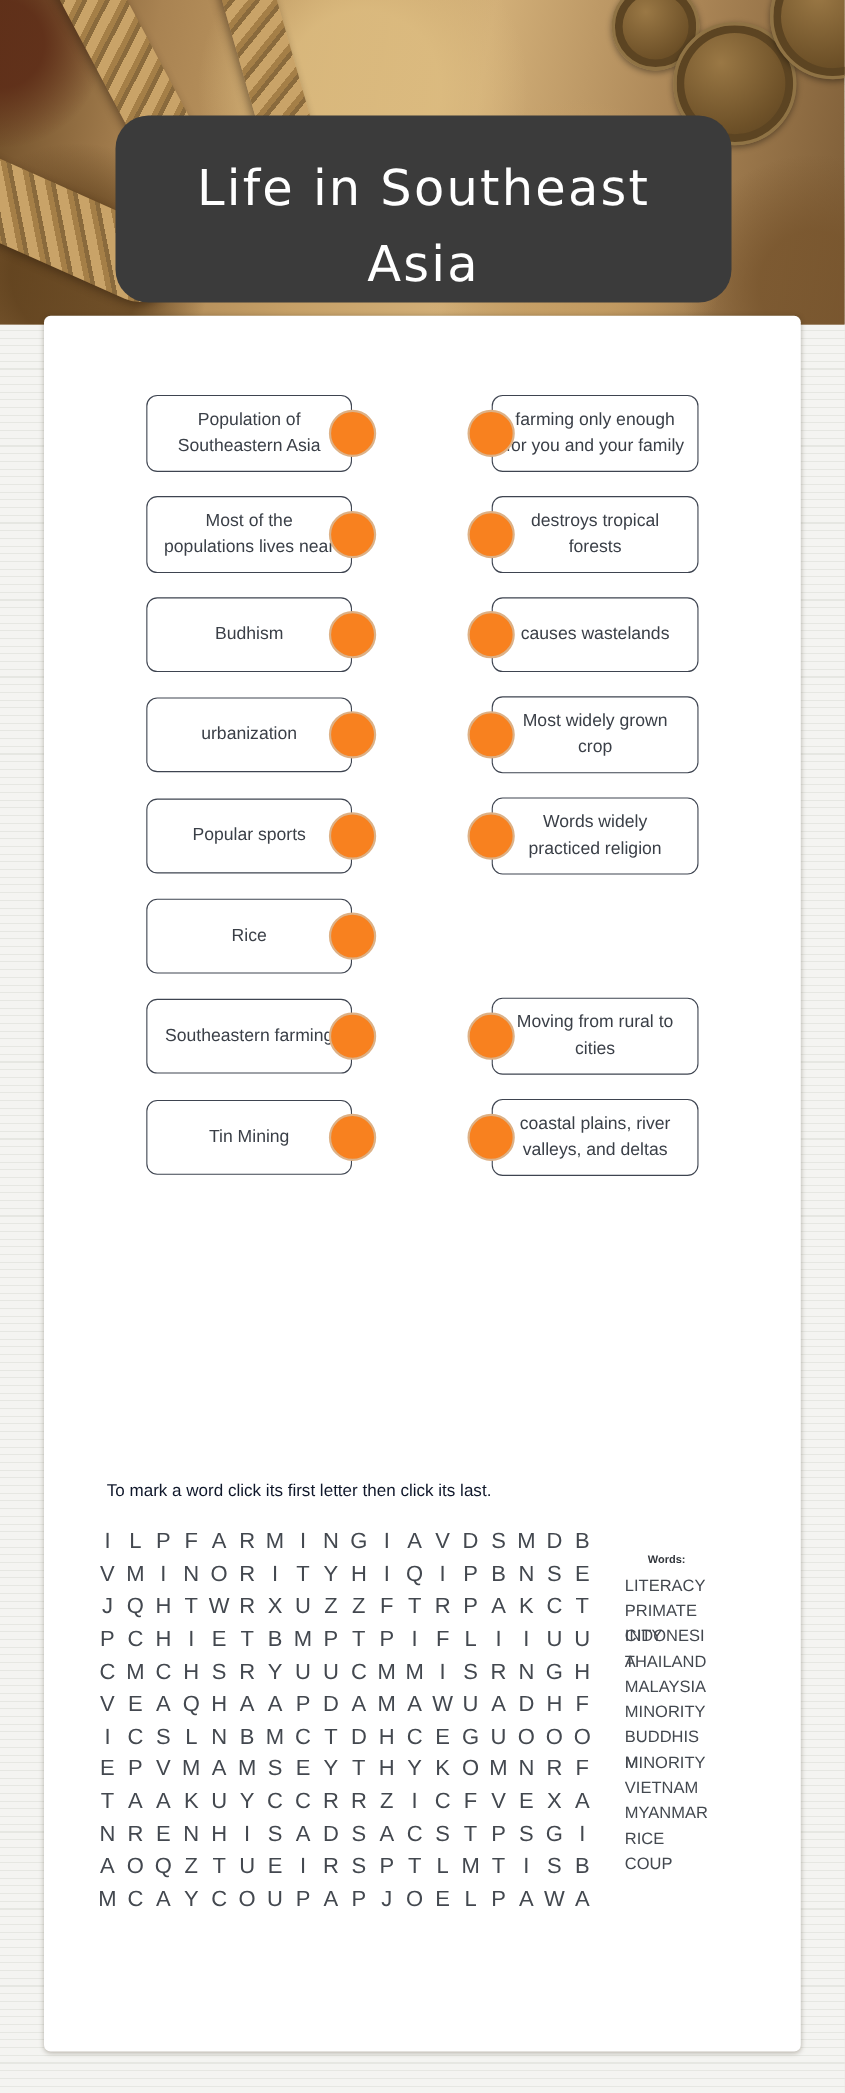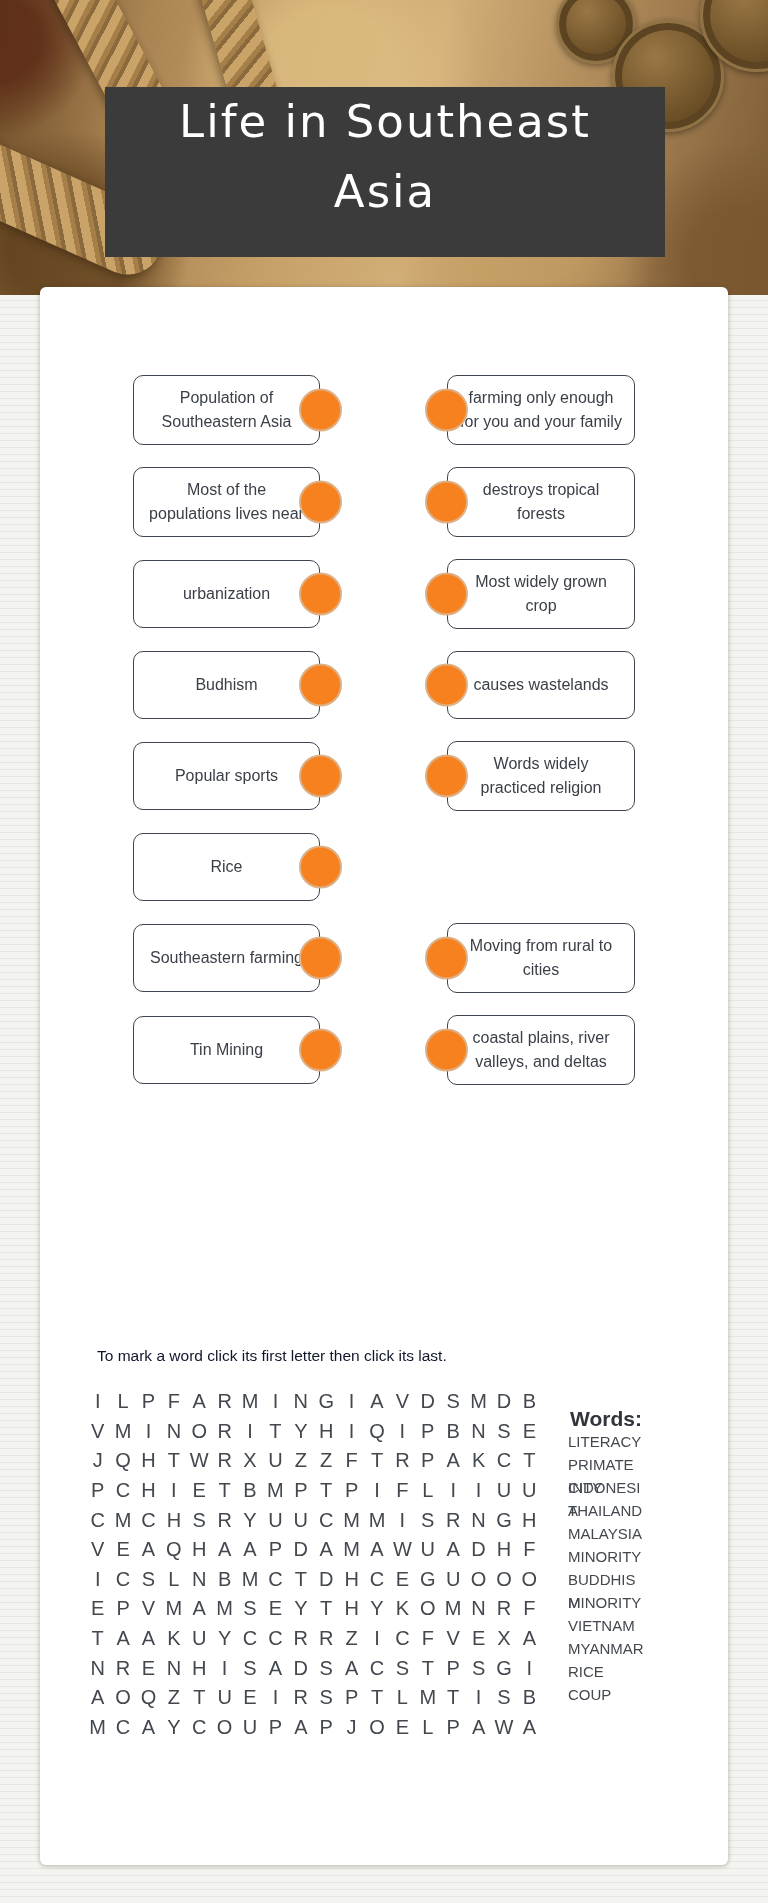--- a/index.html
+++ b/index.html
@@ -22,49 +22,49 @@
   .rope.r1{left:-40px;top:20px;width:300px;height:54px;transform:rotate(62deg);}
   .rope.r2{left:60px;top:-30px;width:330px;height:48px;transform:rotate(74deg);}
   .rope.r3{left:-70px;top:170px;width:240px;height:70px;transform:rotate(24deg);}
   .coin{position:absolute;border-radius:50%;
     background:radial-gradient(circle at 38% 32%,#9a7845,#6e5128 62%,#523c1d 100%);
     border:3px solid #8f7345;box-shadow:inset 0 0 0 7px #5c4422,0 2px 6px rgba(0,0,0,.4);}
   .coin.c1{left:556px;top:-16px;width:74px;height:74px;}
   .coin.c2{left:612px;top:20px;width:106px;height:106px;}
   .coin.c3{left:700px;top:-42px;width:108px;height:108px;}
   
-  .title-box{position:absolute;left:105px;top:87px;width:560px;height:170px;background:#3b3b3b;
-    display:flex;align-items:flex-start;justify-content:center;}
+  .title-box{position:absolute;left:105px;top:105px;width:560px;height:170px;background:#3b3b3b;
+    display:flex;align-items:flex-end;justify-content:center;border-radius:30px;}
   .title-box h1{margin:0;padding:0 40px;color:#ffffff;font-size:45px;line-height:1.55;
     font-weight:400;text-align:center;letter-spacing:2px;font-family:"DejaVu Sans",sans-serif;}
   
   .card{position:absolute;left:40px;top:287px;width:688px;height:1578px;background:#ffffff;
     border-radius:6px;box-shadow:0 1px 5px rgba(60,50,30,.35);}
   
-  .match{position:absolute;left:93px;top:88px;width:502px;}
+  .match{position:absolute;left:93px;top:72px;width:502px;}
   .m-row{display:flex;align-items:center;margin-bottom:22px;}
   .m-cell{width:187px;flex:none;}
   .m-cell.m-right{width:188px;}
   .m-spacer{width:127px;flex:none;}
   .m-box{position:relative;box-sizing:border-box;width:100%;min-height:68px;
     border:1px solid #3e4450;border-radius:10px;background:#fff;
     display:flex;align-items:center;justify-content:center;text-align:center;
     padding:10px 12px;font-size:16px;color:#3a3f47;line-height:1.5;}
   .m-dot{position:absolute;width:43px;height:43px;border-radius:50%;background:#f8811f;
     border:2px solid #ddb186;top:50%;transform:translateY(-50%);box-sizing:border-box;cursor:pointer;}
   .m-left  .m-dot{right:-23px;}
   .m-right .m-dot{left:-23px;}
   
   .ws-instr{position:absolute;left:57px;top:1060px;margin:0;font-size:15.5px;color:#0f172a;}
   .ws-grid{position:absolute;left:45px;top:1100px;}
   .ws-row{display:flex;height:29.6px;align-items:center;}
   .ws-letter{display:inline-block;width:25.4px;text-align:center;font-size:20px;
     font-weight:500;color:#43484f;cursor:pointer;font-family:"Liberation Sans",sans-serif;}
   .ws-words{position:absolute;left:528px;top:1120px;width:76px;}
-  .ws-words-label{font-size:21px;font-weight:700;color:#31353b;height:23px;line-height:23px;
+  .ws-words-label{font-size:10px;font-weight:700;color:#31353b;height:23px;line-height:23px;
     text-align:center;}
   .ws-words ul{list-style:none;margin:0;padding:0;}
   .ws-words li{height:23px;line-height:23px;font-size:15px;color:#43484f;text-align:left;
     word-break:break-all;overflow:visible;}
 </style>
 </head>
 <body>
 
 <div class="page">
 
@@ -108,44 +108,44 @@
           <div class="m-cell m-right">
             <div class="m-box">
               <span class="m-dot"></span>
               <span>destroys tropical forests</span>
             </div>
           </div>
         </div>
         <div class="m-row">
           <div class="m-cell m-left">
             <div class="m-box">
+              <span>Budhism</span>
+              <span class="m-dot"></span>
+            </div>
+          </div>
+          <div class="m-spacer"></div>
+          <div class="m-cell m-right">
+            <div class="m-box">
+              <span class="m-dot"></span>
+              <span>causes wastelands</span>
+            </div>
+          </div>
+        </div>
+        <div class="m-row">
+          <div class="m-cell m-left">
+            <div class="m-box">
               <span>urbanization</span>
               <span class="m-dot"></span>
             </div>
           </div>
           <div class="m-spacer"></div>
           <div class="m-cell m-right">
             <div class="m-box">
               <span class="m-dot"></span>
               <span>Most widely grown crop</span>
-            </div>
-          </div>
-        </div>
-        <div class="m-row">
-          <div class="m-cell m-left">
-            <div class="m-box">
-              <span>Budhism</span>
-              <span class="m-dot"></span>
-            </div>
-          </div>
-          <div class="m-spacer"></div>
-          <div class="m-cell m-right">
-            <div class="m-box">
-              <span class="m-dot"></span>
-              <span>causes wastelands</span>
             </div>
           </div>
         </div>
         <div class="m-row">
           <div class="m-cell m-left">
             <div class="m-box">
               <span>Popular sports</span>
               <span class="m-dot"></span>
             </div>
           </div>

